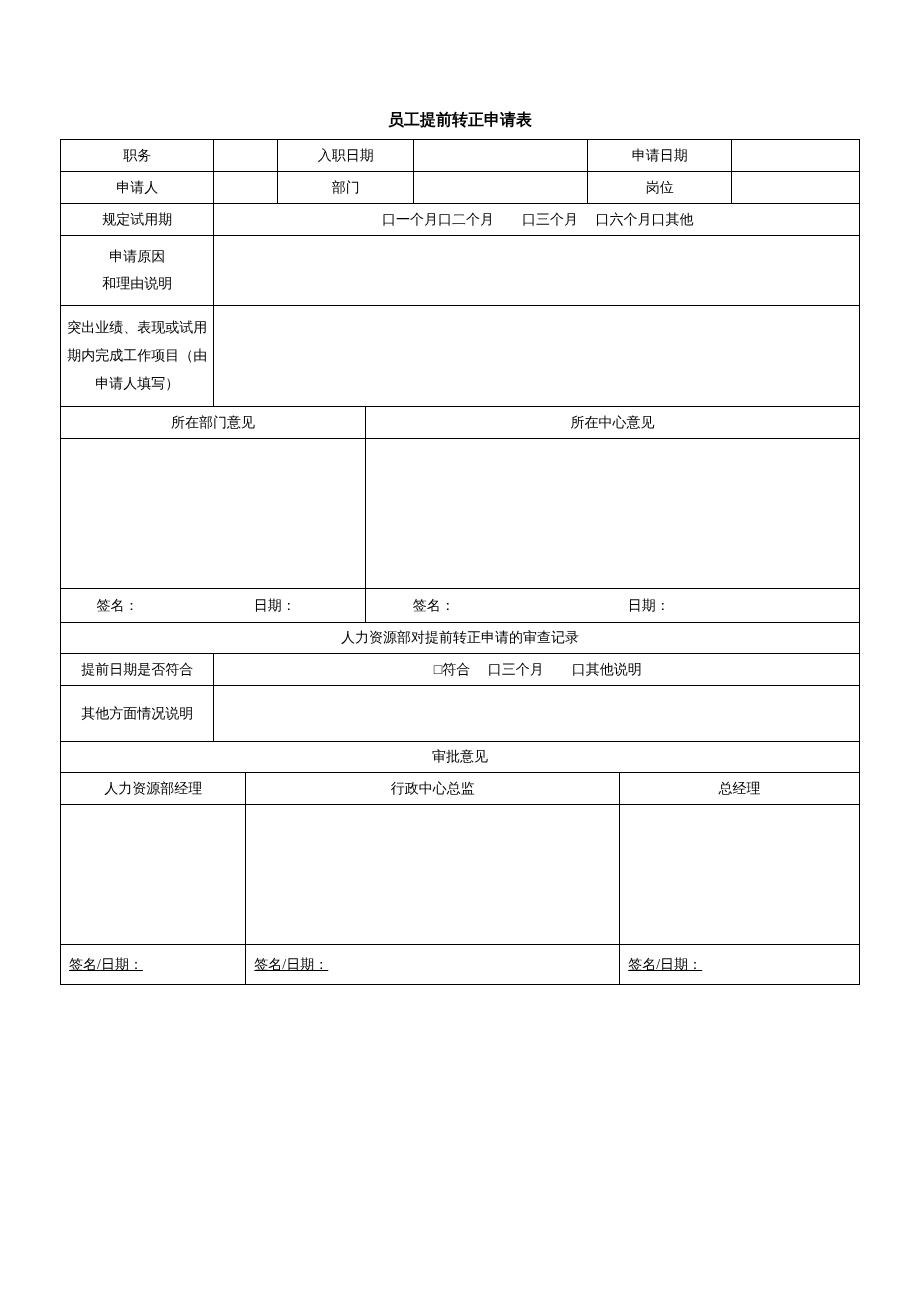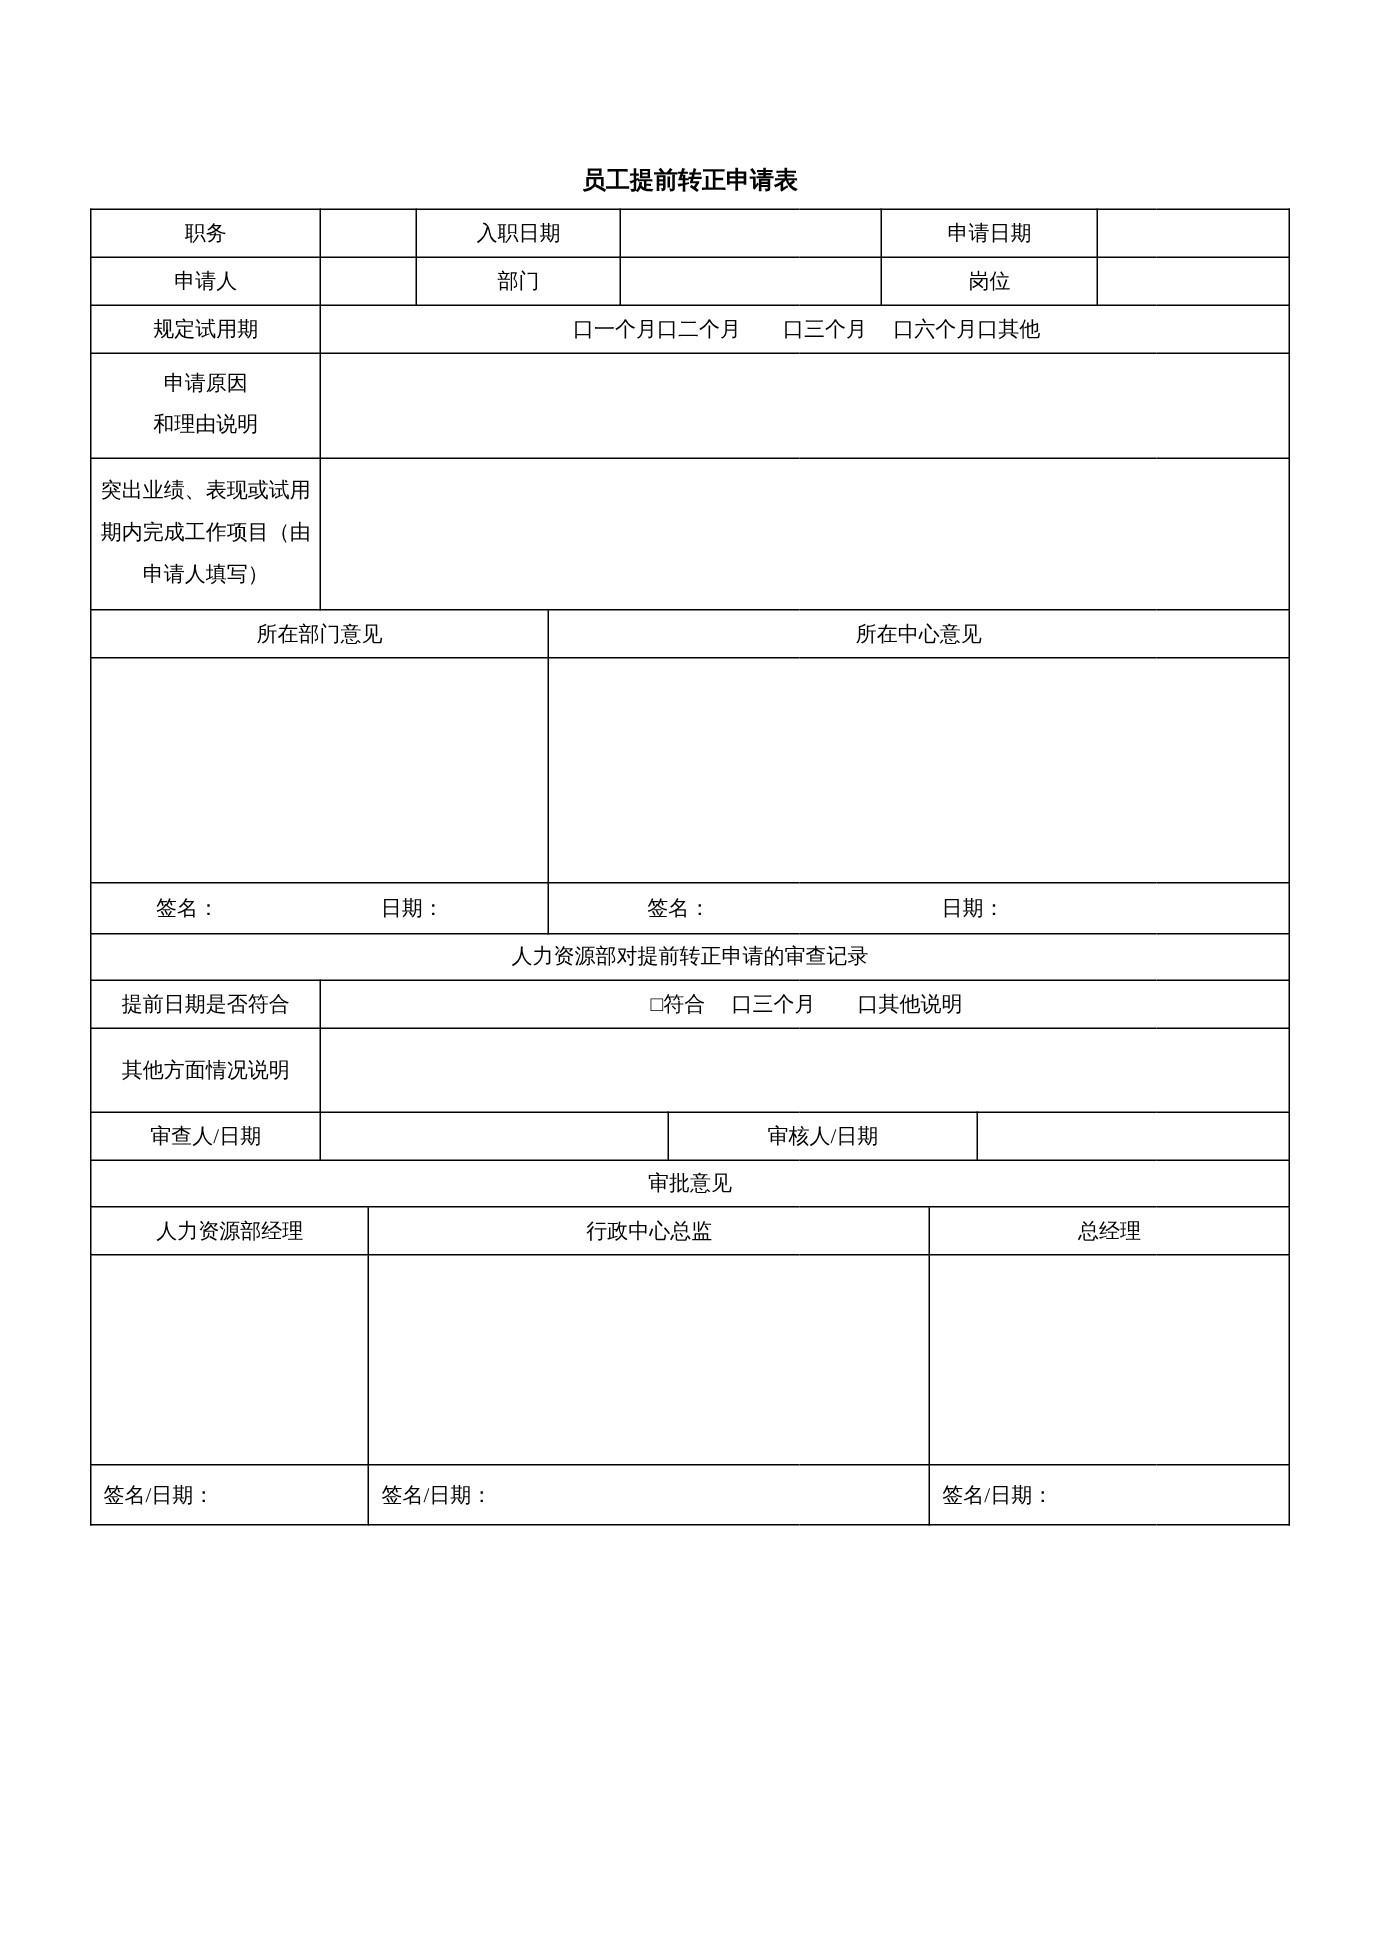--- a/index.html
+++ b/index.html
@@ -30,23 +30,23 @@
       height: 32px;
       font-size: 14px;
     }
     td.left { text-align: center; padding-left: 6px; margin-top: 13px; }
     td.tall { height: 58px; }
     td.tall2 { height: 96px; }
     td.tall3 { height: 140px; }
     td.tall4 { height: 150px; }
     td.label2line { line-height: 1.9; padding: 8px 4px;}
     .sig-row td { height: 34px; }
-    .sig-row .slab { text-align: right; padding-left: 28px;}
+    .sig-row .slab { text-align: center; padding-left: 28px;}
     .sig-row .dlab { text-align: left; padding-left: 8px;}
-    .bottom-sig td { text-align: left; padding-left: 8px; }
+    .bottom-sig td { text-align: left; padding-left: 8px; text-decoration: underline; }
   </style>
 </head>
 <body>
 
 <div class="title">员工提前转正申请表</div>
 
 <table>
   <colgroup>
     <col style="width:3.2%">
       <col style="width:8%">
@@ -131,26 +131,20 @@
     <td colspan="3">提前日期是否符合</td>
     <td colspan="15" class="left">□符合  口三个月  口其他说明</td>
   </tr>
 
 
   <tr>
     <td colspan="3" style="height:56px">其他方面情况说明</td>
     <td colspan="15"></td>
   </tr>
 
-  <tr>
-    <td colspan="3">审查人/日期</td>
-    <td colspan="6"></td>
-    <td colspan="5">审核人/日期</td>
-    <td colspan="4"></td>
-  </tr>
 
   <tr>
     <td colspan="18" style="height:28px">审批意见</td>
   </tr>
 
   <tr>
     <td colspan="4">人力资源部经理</td>
     <td colspan="9">行政中心总监</td>
     <td colspan="5">总经理</td>
   </tr>

